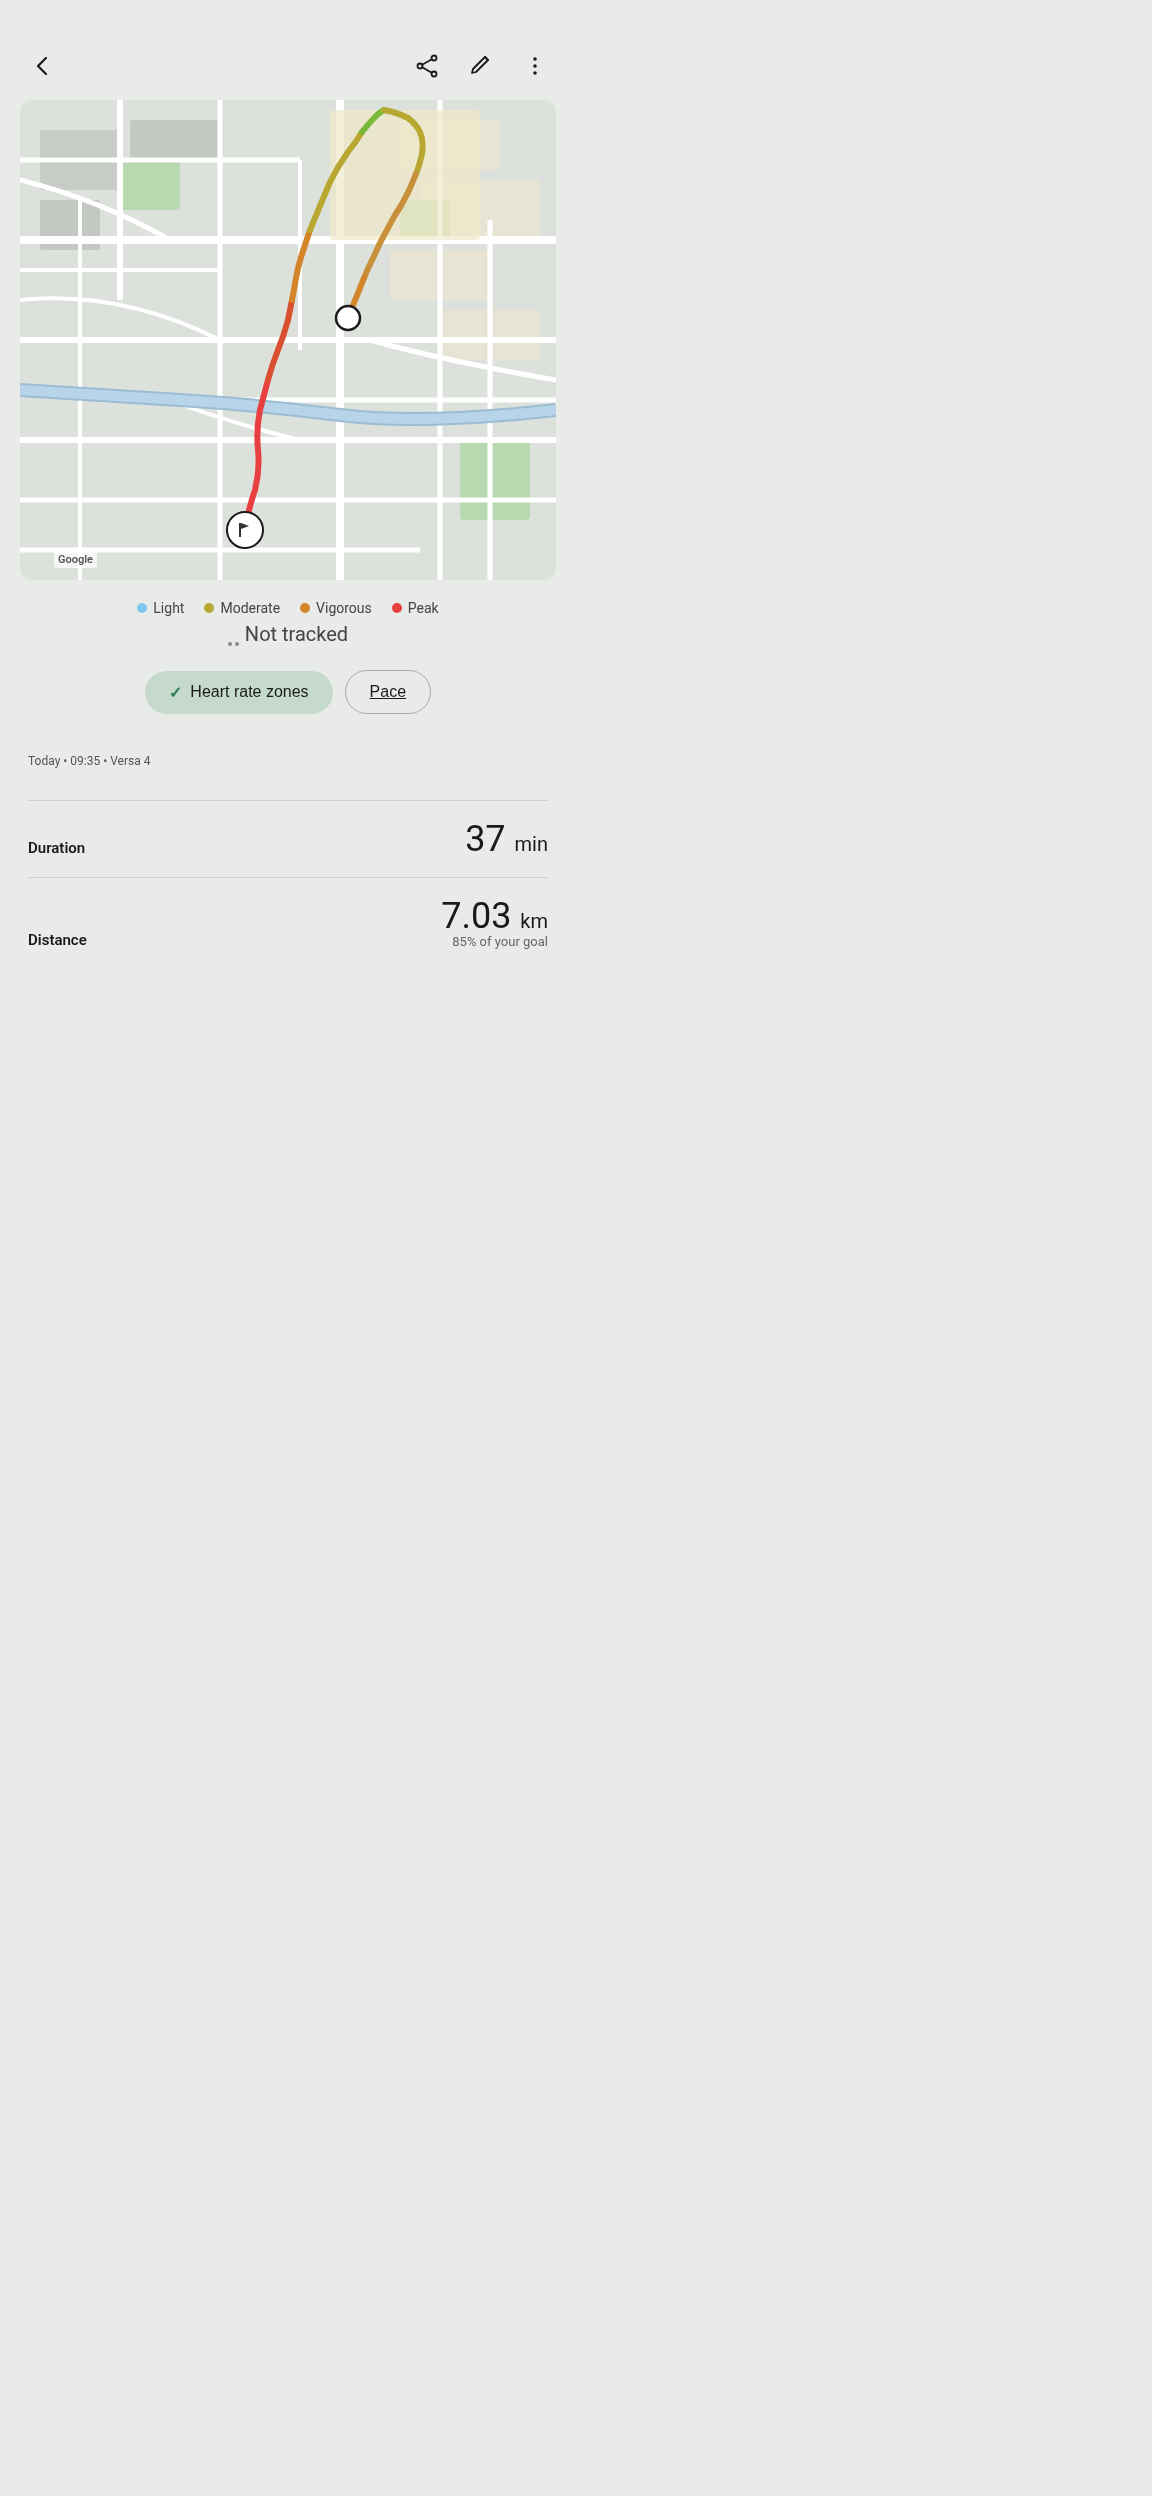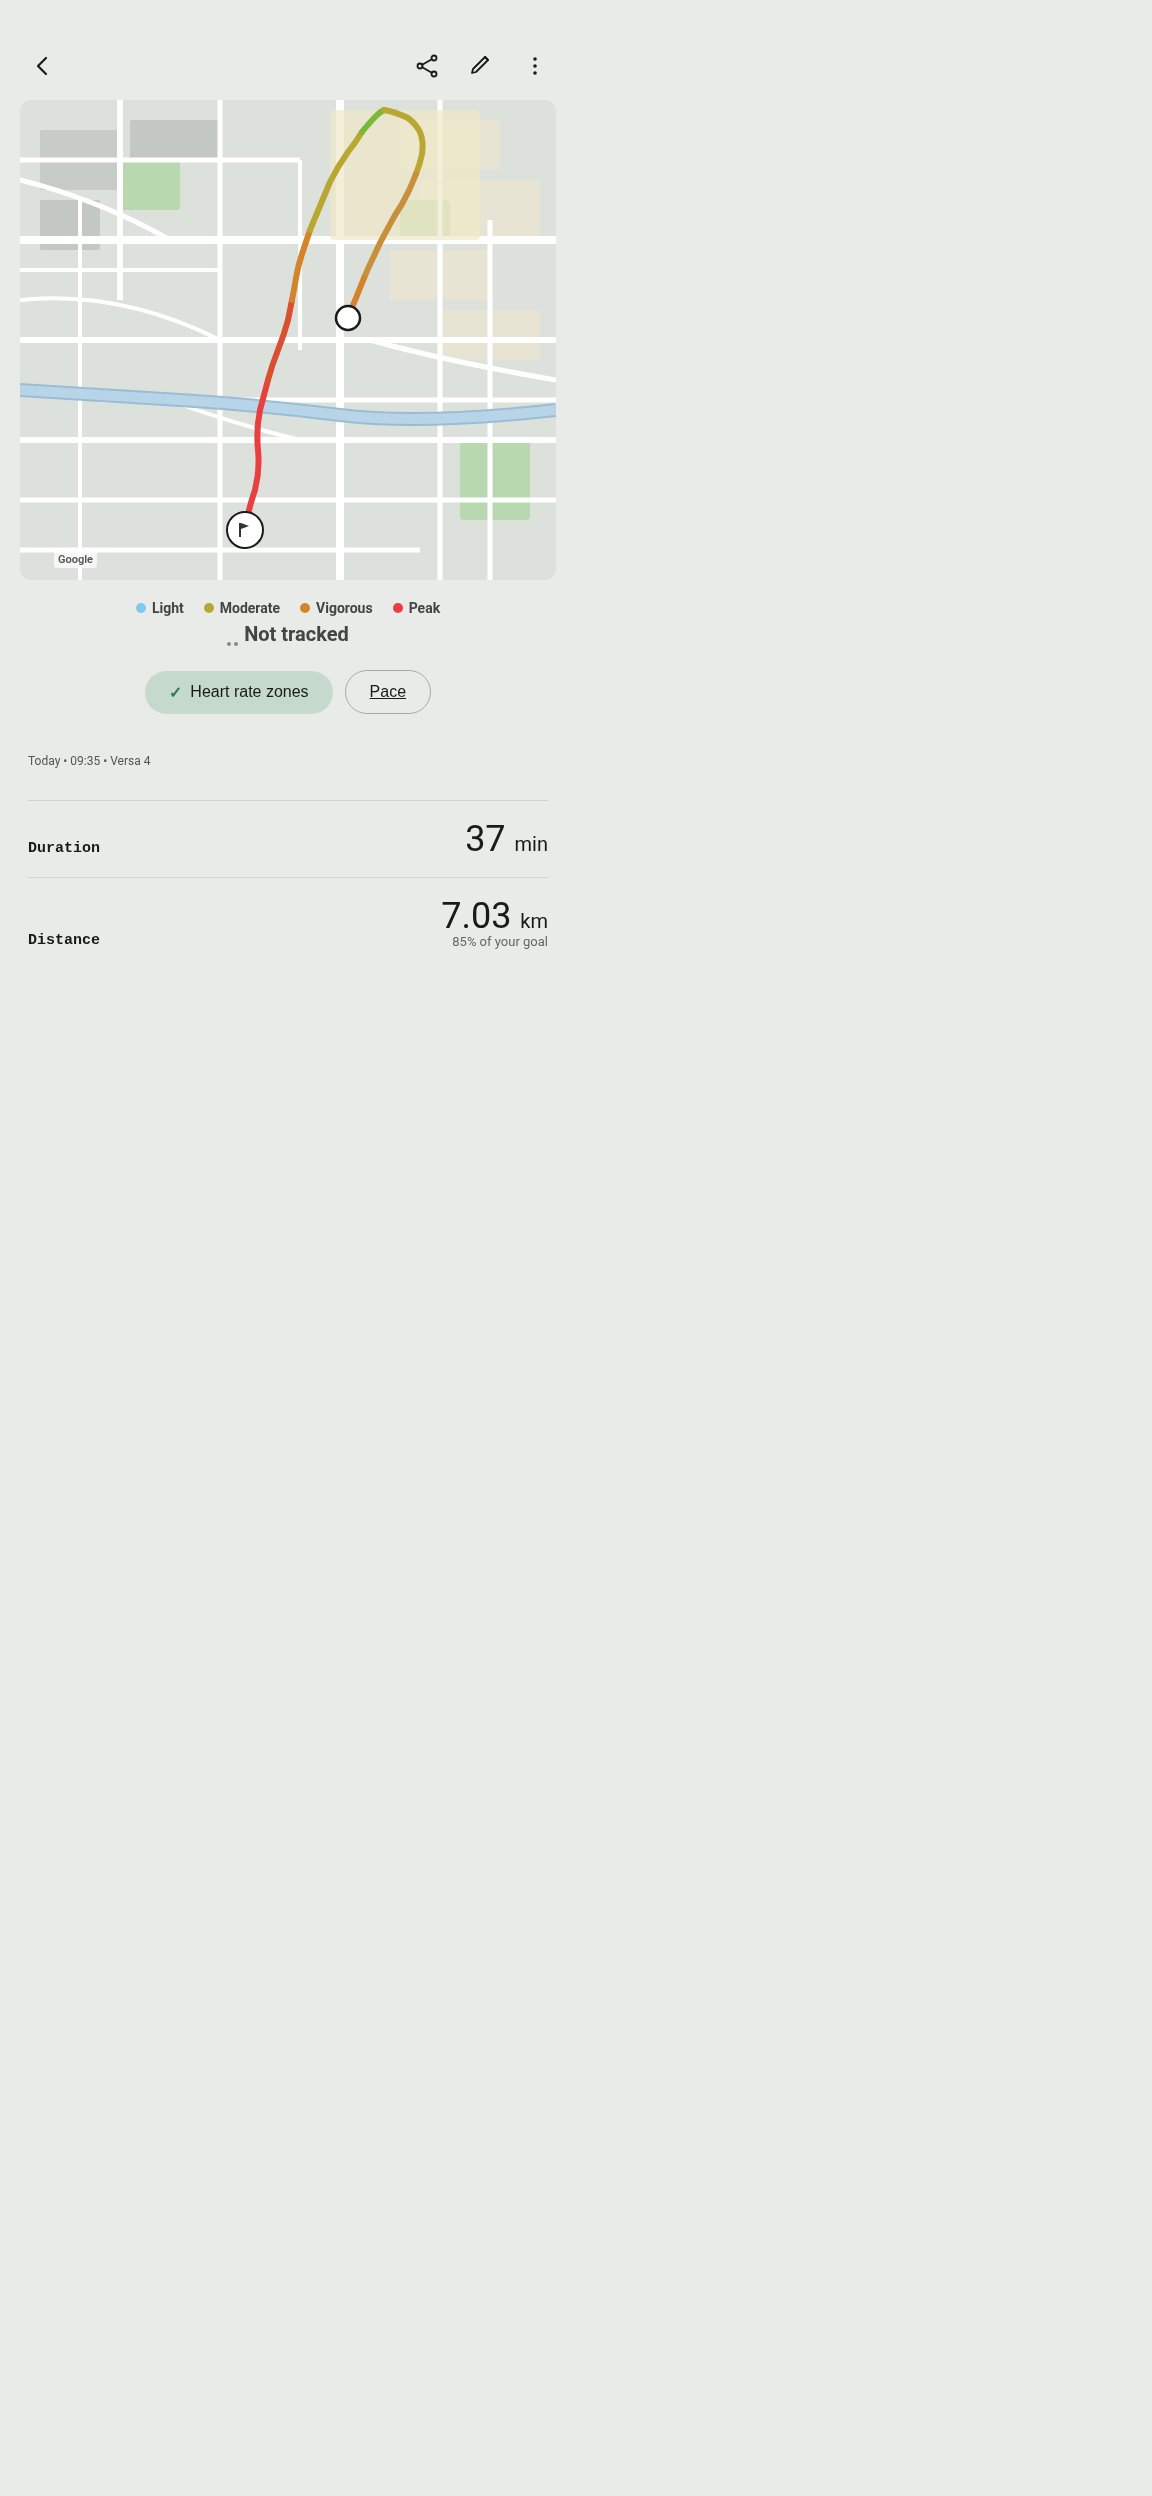--- a/index.html
+++ b/index.html
@@ -47,21 +47,20 @@
     .map-svg {
       width: 100%;
       height: 100%;
     }
     .legend-container {
       padding: 20px 24px 8px 24px;
       display: flex;
       flex-direction: column;
       align-items: center;
       gap: 6px;
-      font-weight: bold;
     }
     .legend-row {
       display: flex;
       align-items: center;
       gap: 20px;
       justify-content: center;
     }
     .legend-item {
       display: flex;
       align-items: center;
@@ -145,21 +144,20 @@
       display: flex;
       align-items: flex-end;
       justify-content: space-between;
       padding: 20px 0;
       border-top: 1px solid #d0d4d0;
     }
     .stat-label {
       font-size: 15px;
       font-weight: 600;
       color: #1a1a1a;
-      font-family: Liberation Mono, monospace;
     }
     .stat-value {
       font-size: 36px;
       font-weight: 400;
       color: #1a1a1a;
       line-height: 1;
     }
     .stat-unit {
       font-size: 20px;
       font-weight: 400;

